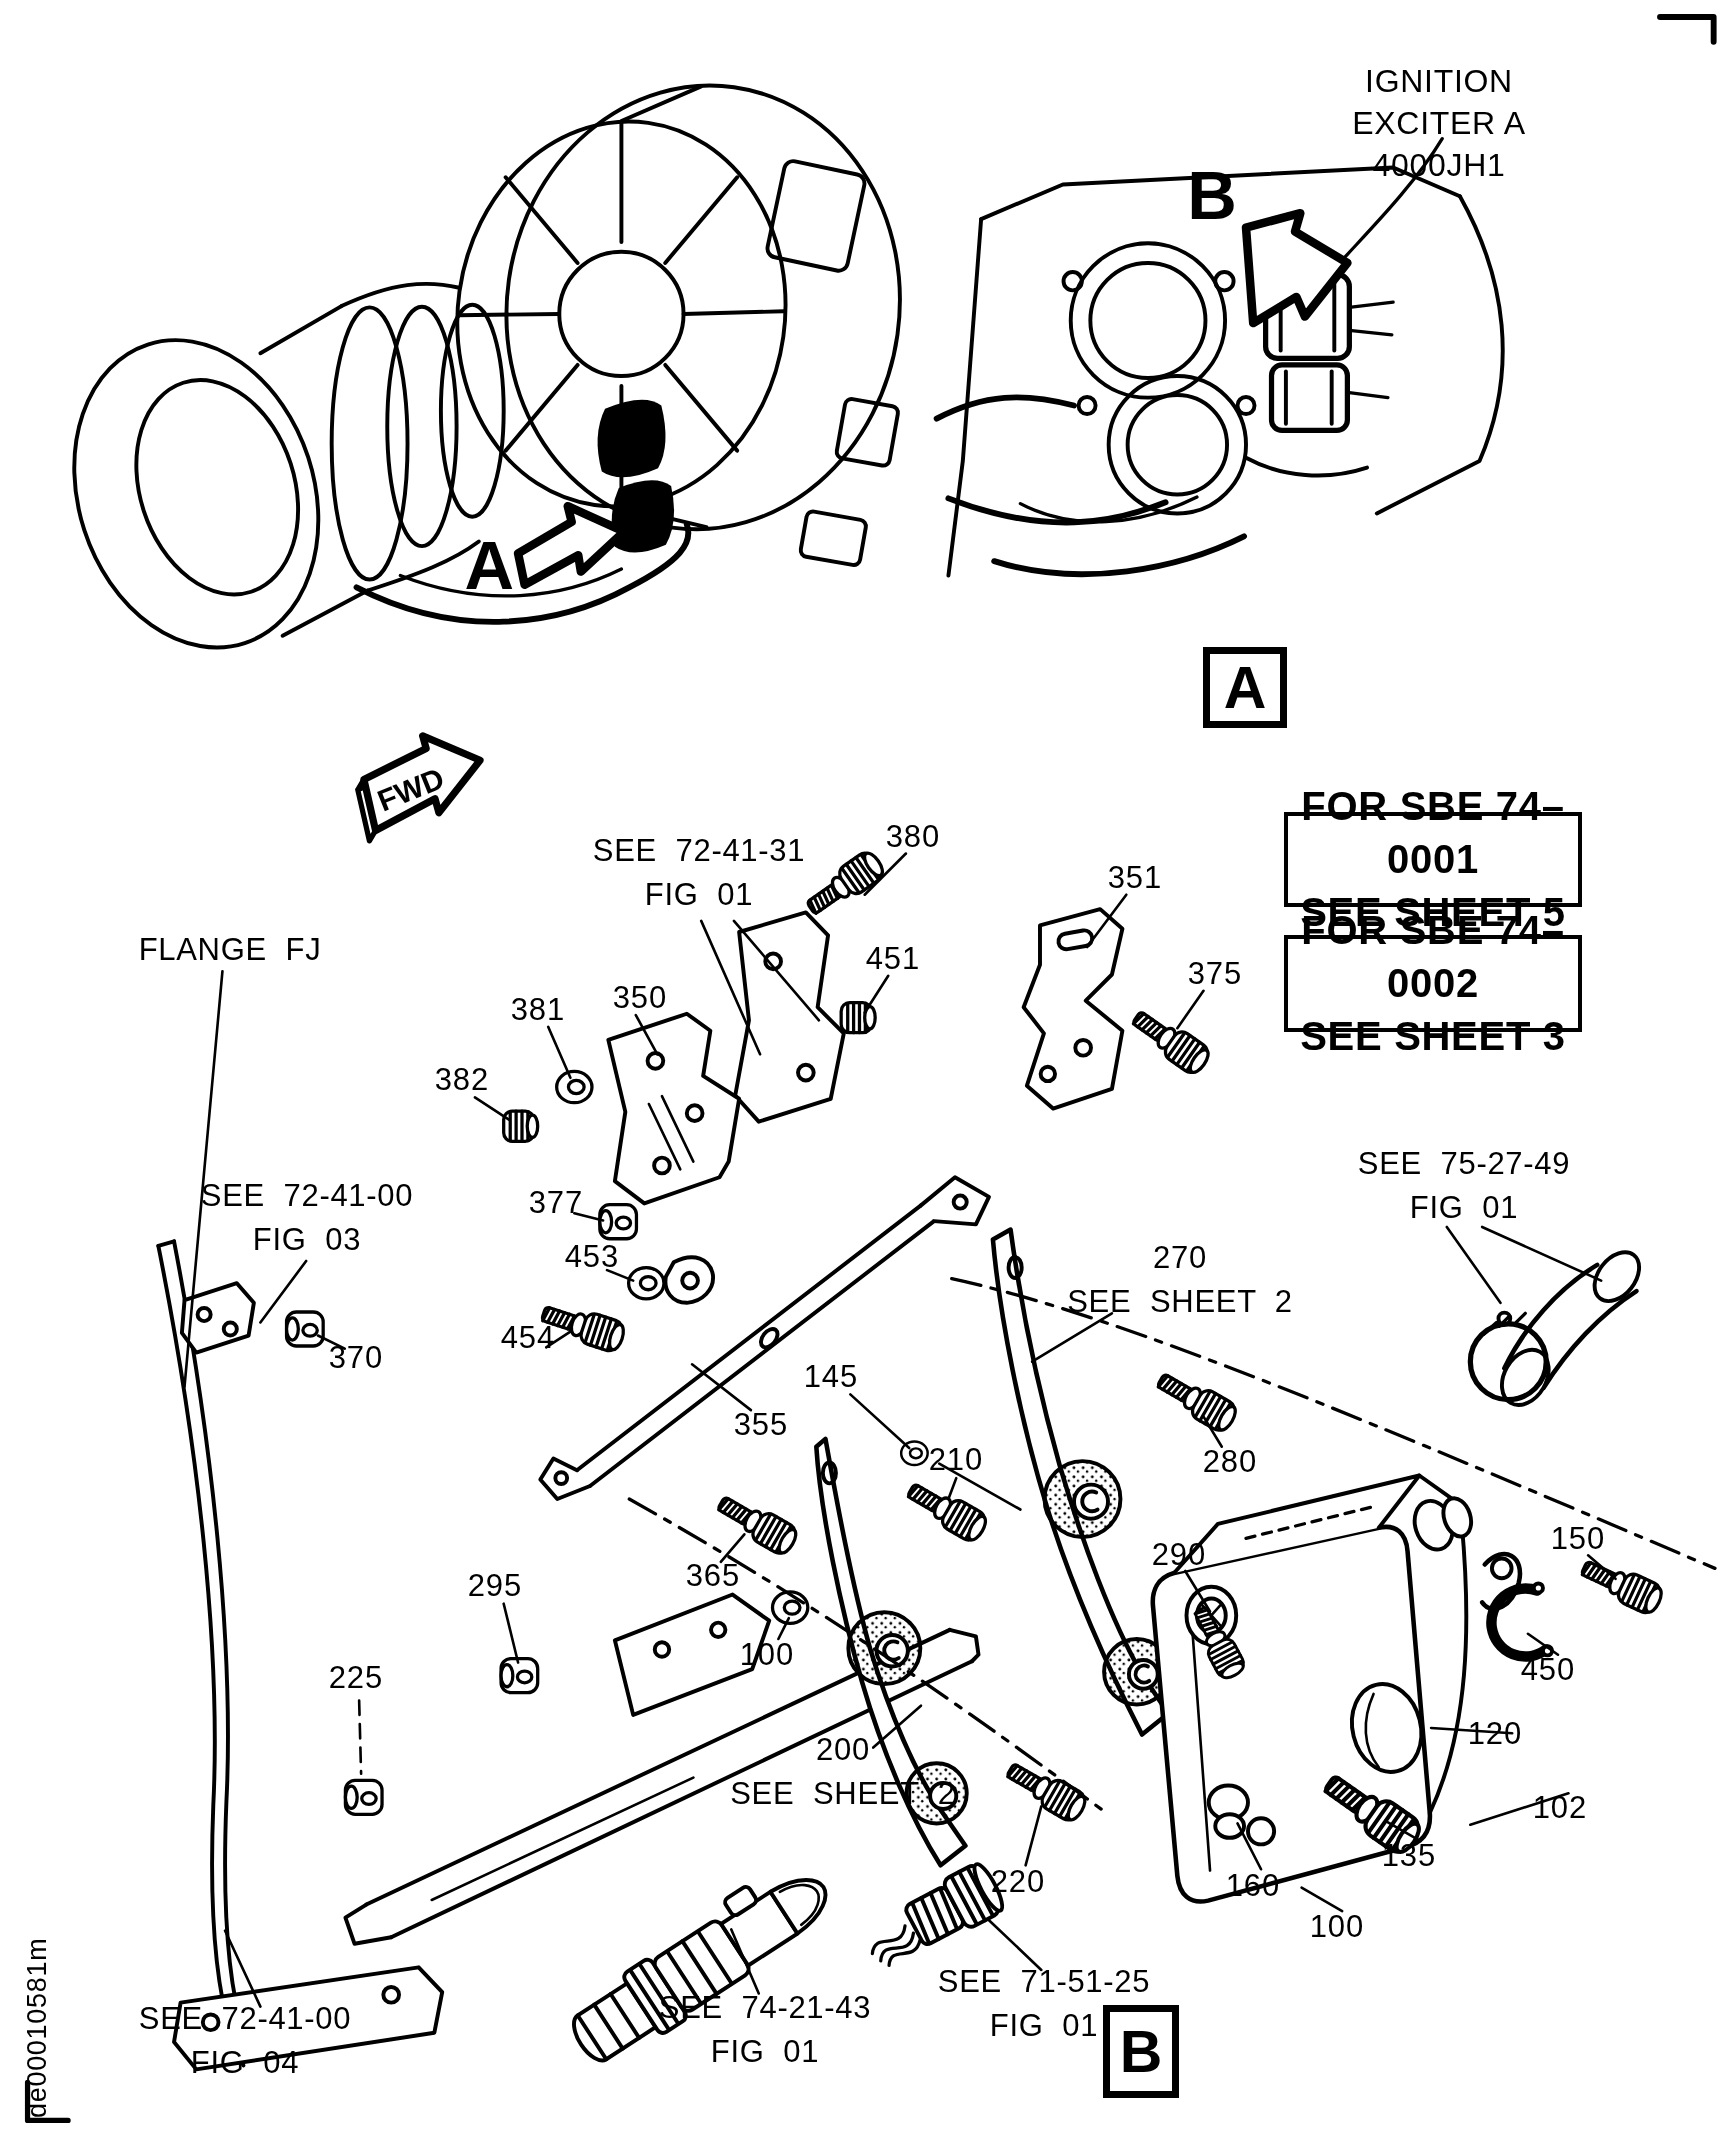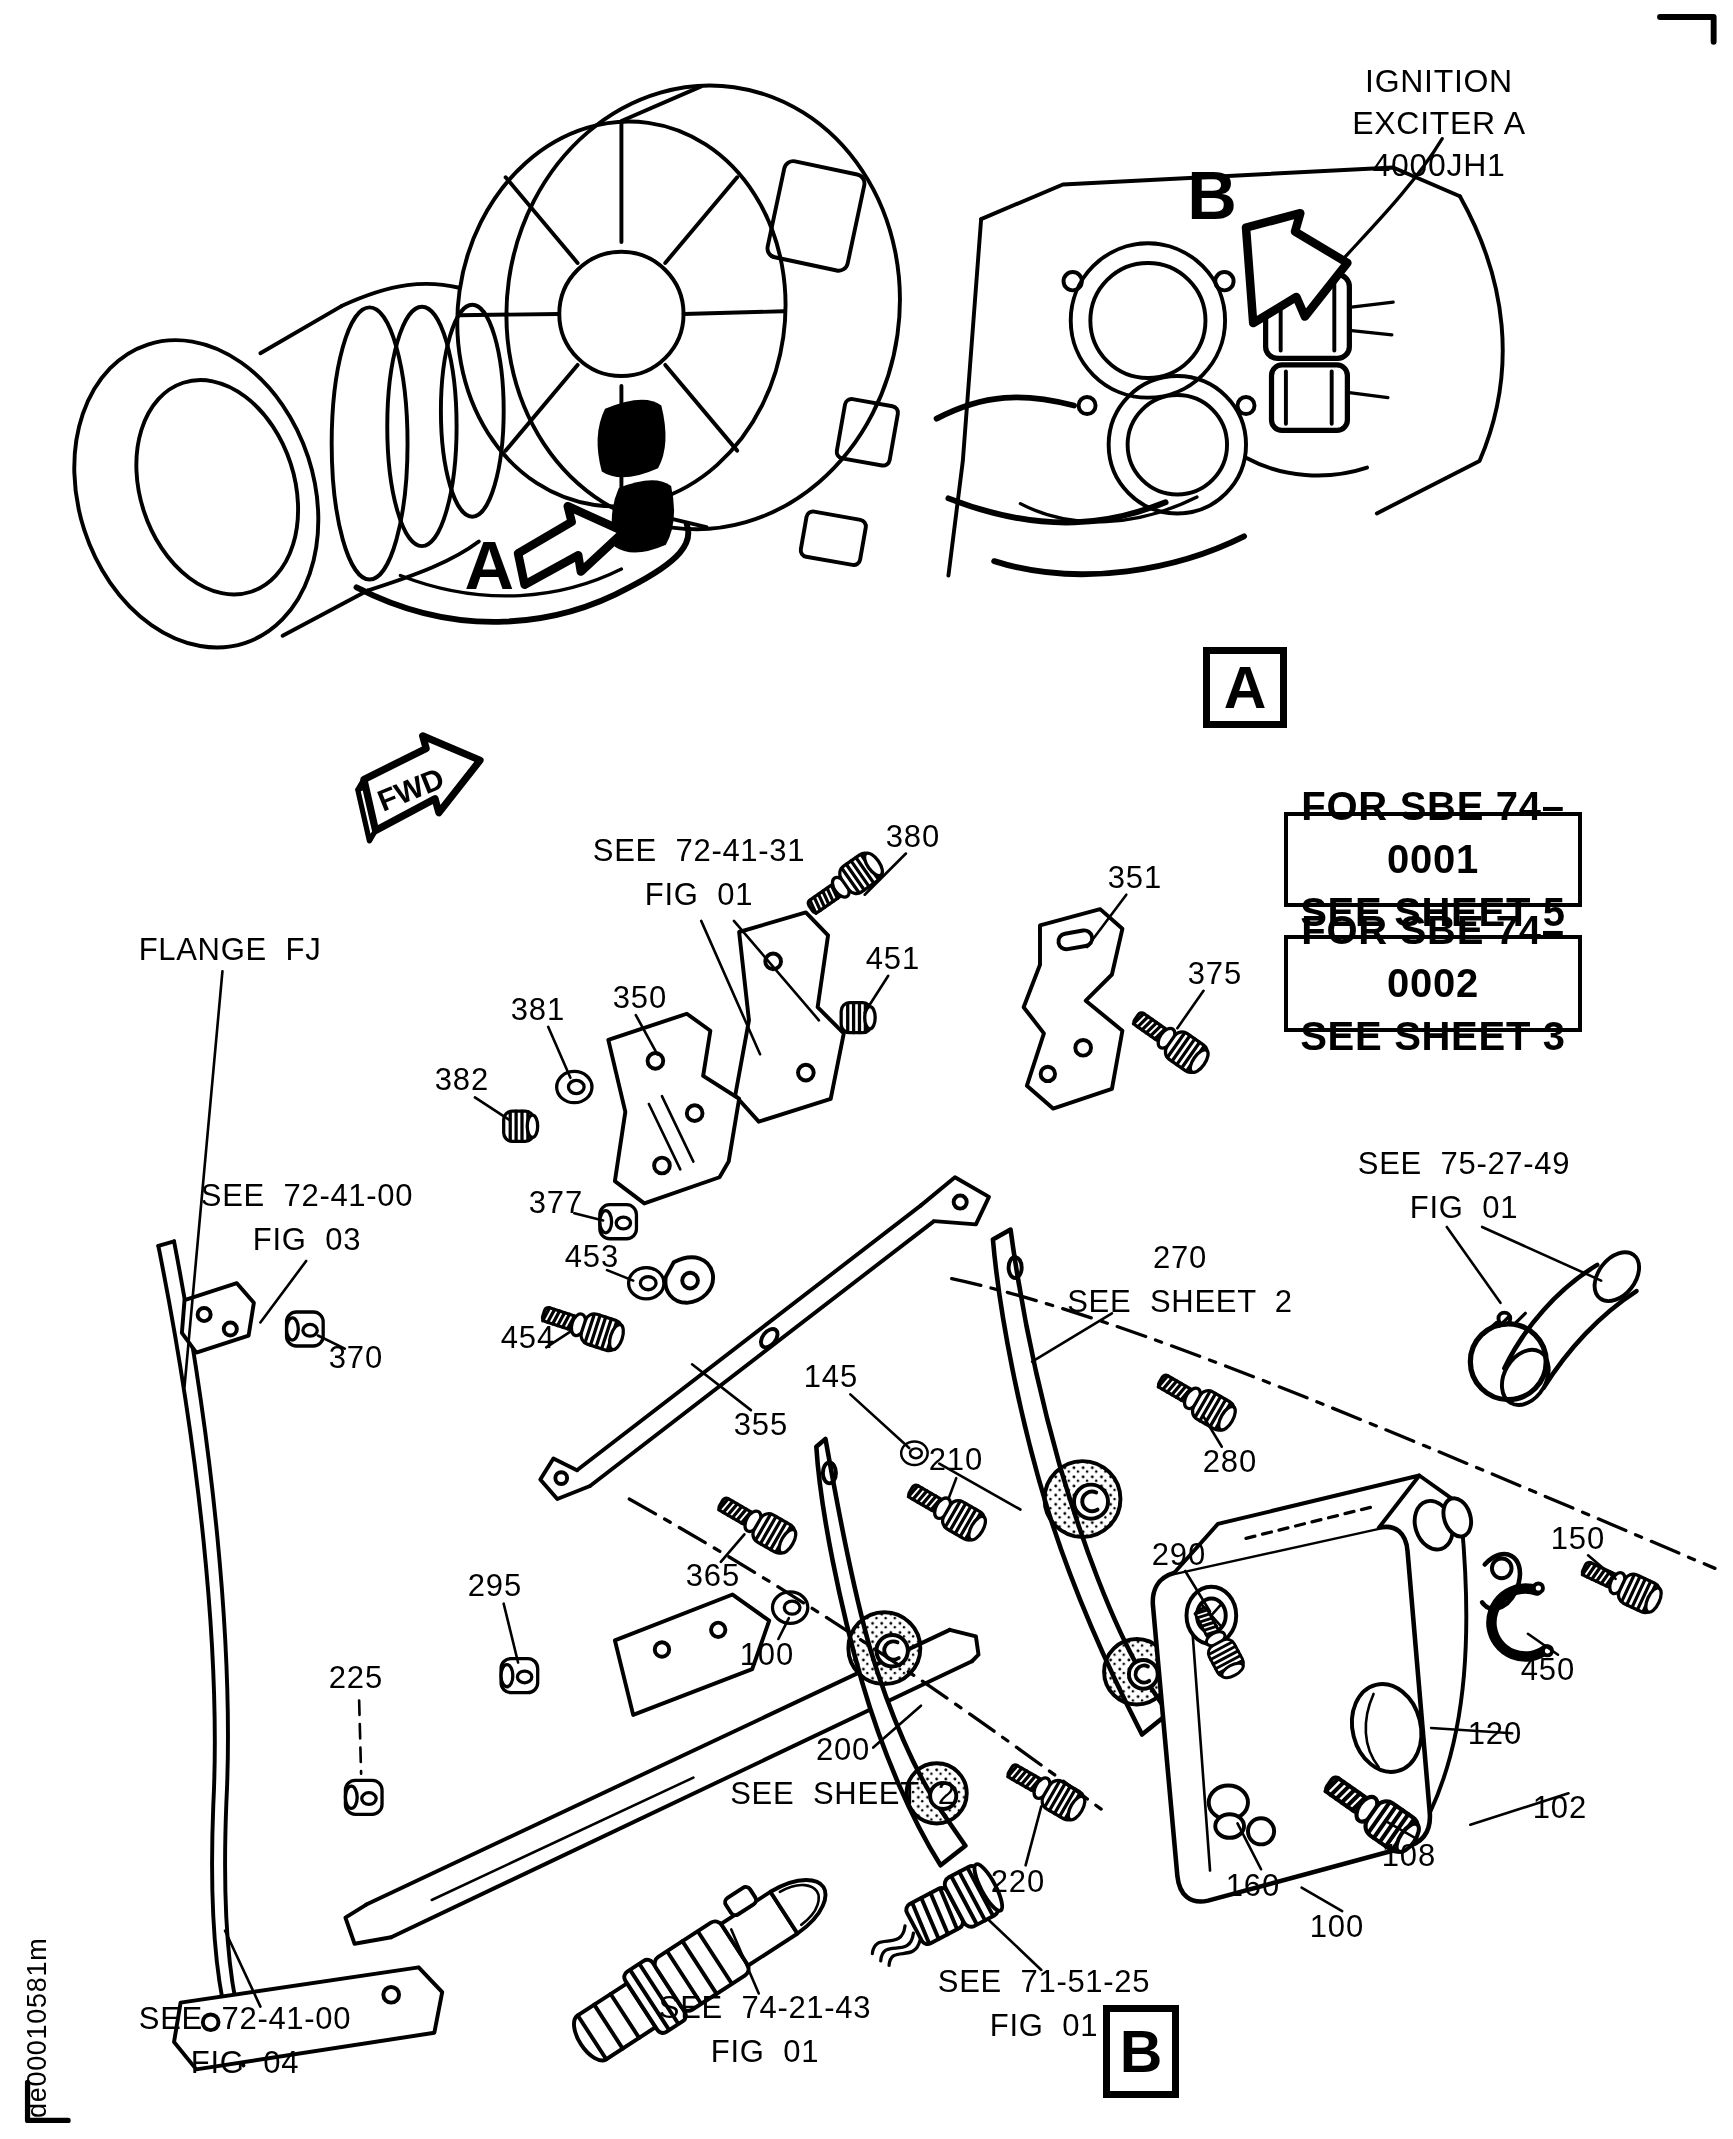--- a/index.html
+++ b/index.html
@@ -413,21 +413,21 @@
       <div class="callout" style="left: 956px; top: 1460px;">210</div>
       <div class="callout" style="left: 713px; top: 1576px;">365</div>
       <div class="callout" style="left: 495px; top: 1586px;">295</div>
       <div class="callout" style="left: 356px; top: 1678px;">225</div>
       <div class="callout" style="left: 767px; top: 1655px;">100</div>
       <div class="callout" style="left: 1179px; top: 1555px;">290</div>
       <div class="callout" style="left: 1578px; top: 1539px;">150</div>
       <div class="callout" style="left: 1548px; top: 1670px;">450</div>
       <div class="callout" style="left: 1495px; top: 1734px;">120</div>
       <div class="callout" style="left: 1560px; top: 1808px;">102</div>
-      <div class="callout" style="left: 1409px; top: 1856px;">108</div>
+      <div class="callout" style="left: 1409px; top: 1856px;">135</div>
       <div class="callout" style="left: 1253px; top: 1886px;">160</div>
       <div class="callout" style="left: 1337px; top: 1927px;">100</div>
       <div class="callout" style="left: 1018px; top: 1882px;">220</div>
       <div class="ref" style="left: 699px; top: 873px;">SEE  72-41-31
 FIG  01</div>
       <div class="ref" style="left: 230px; top: 950px;">FLANGE  FJ</div>
       <div class="ref" style="left: 307px; top: 1218px;">SEE  72-41-00
 FIG  03</div>
       <div class="ref" style="left: 1180px; top: 1280px;">270
 SEE  SHEET  2</div>

